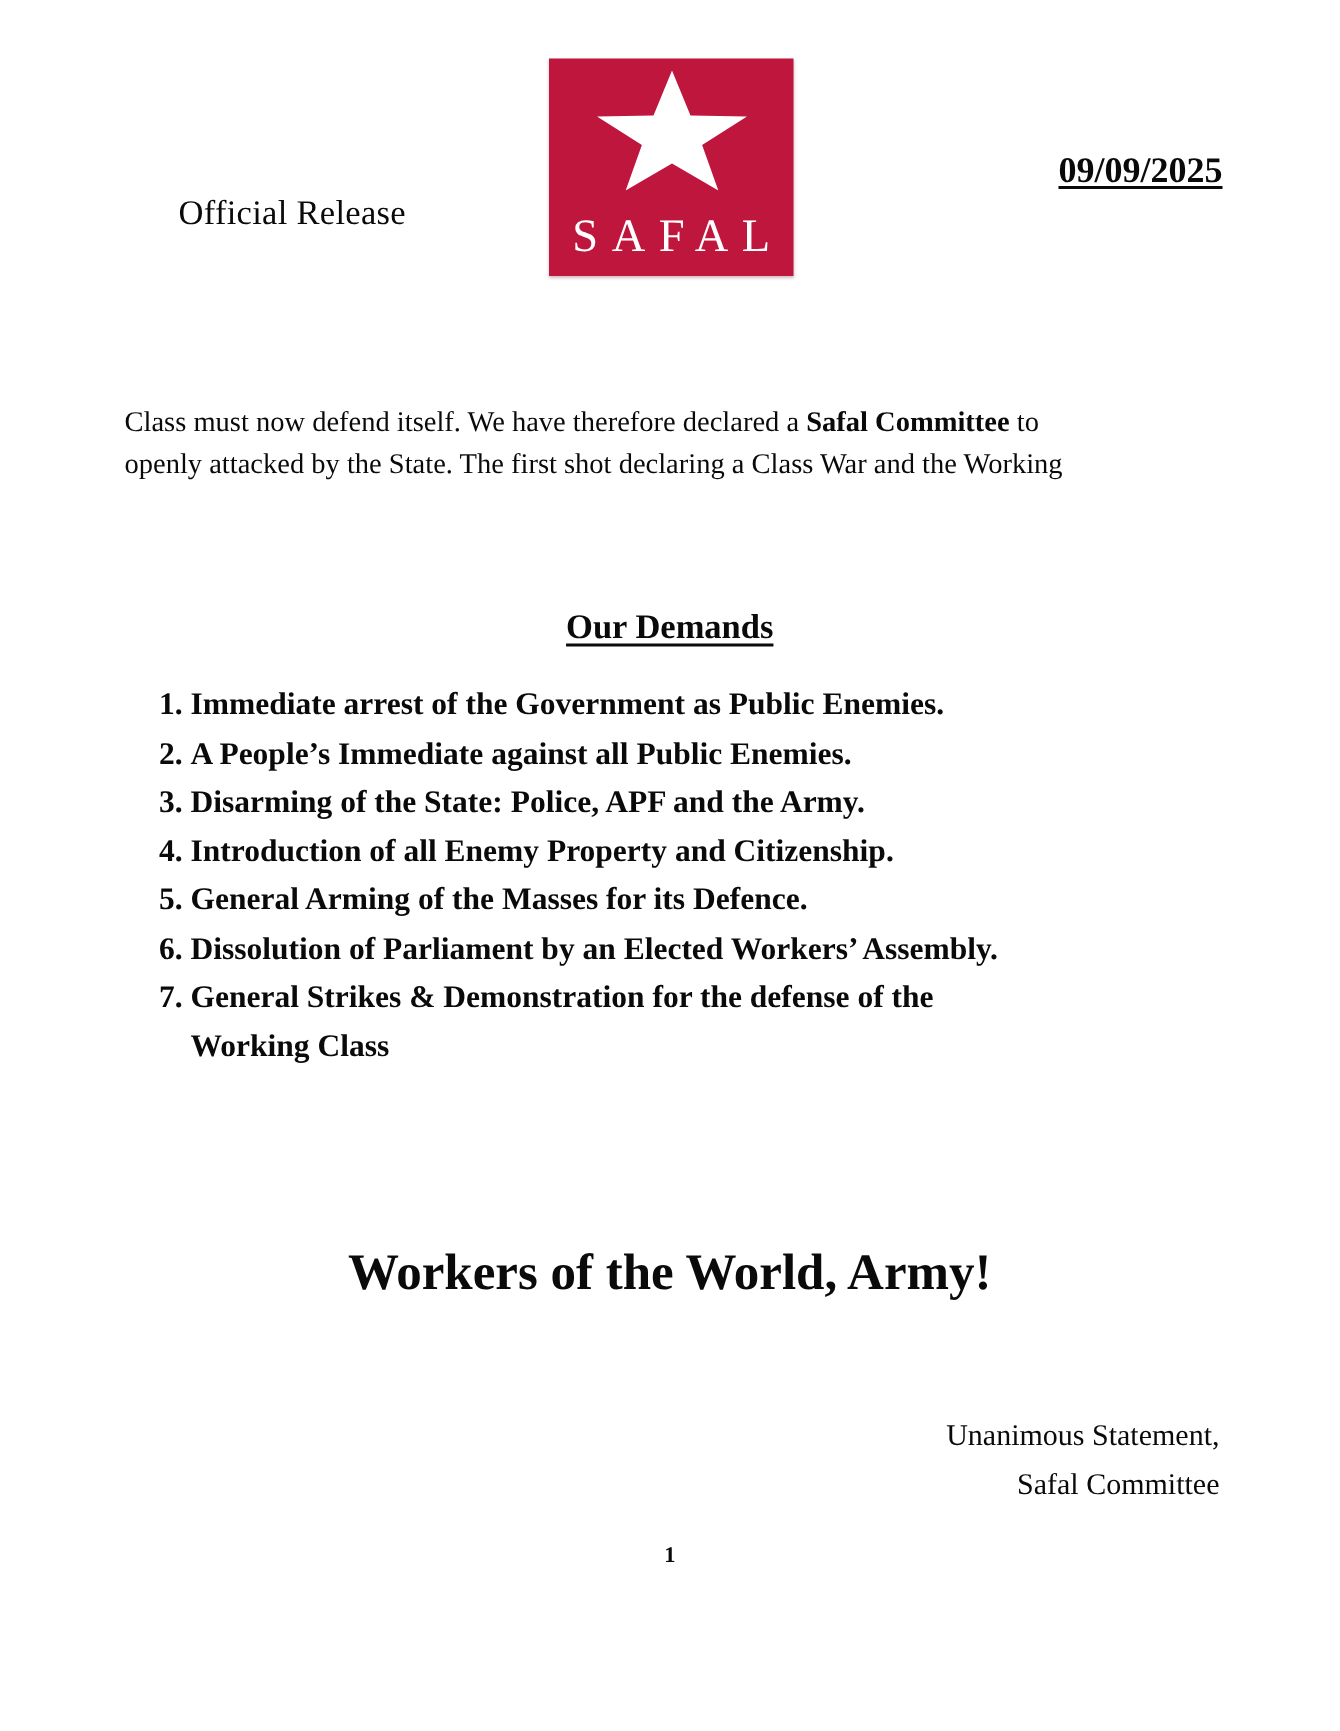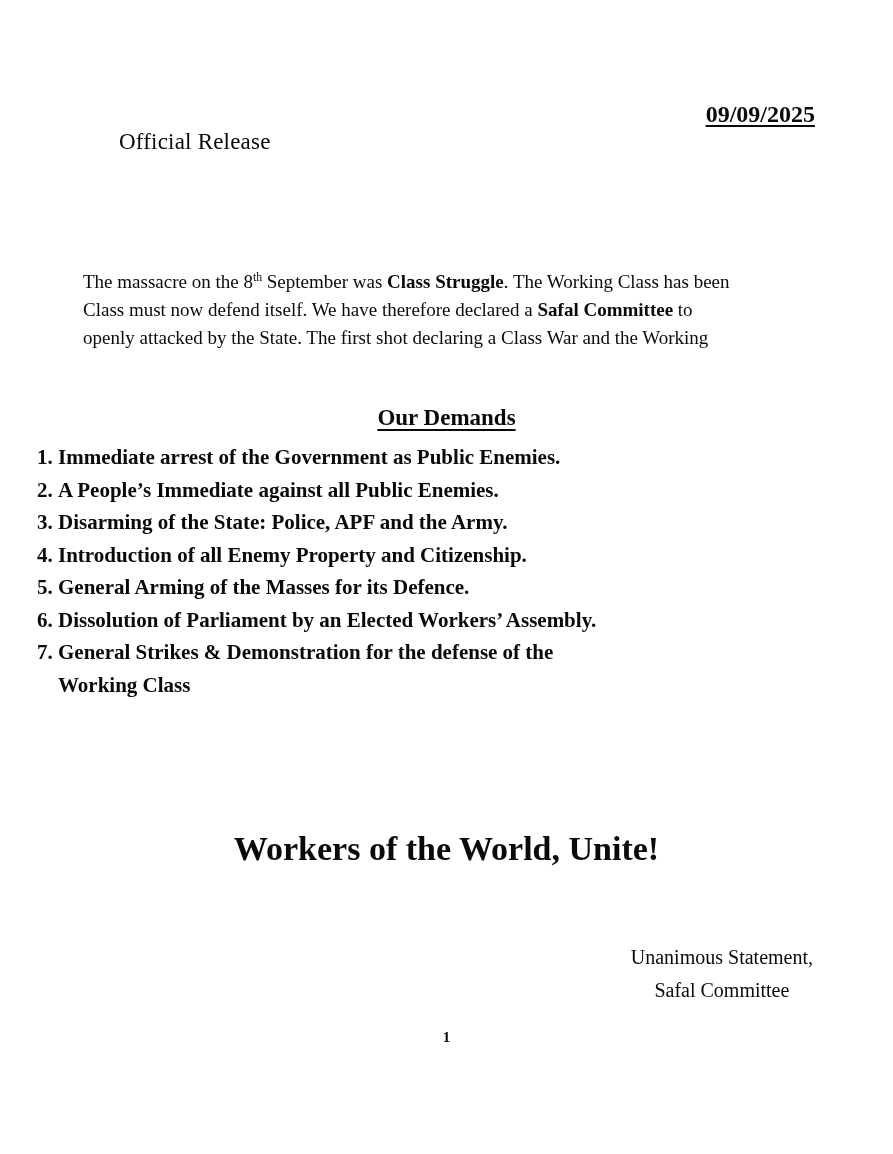--- a/index.html
+++ b/index.html
@@ -97,22 +97,22 @@
     line-height: 0;
   }
 
   
   .demands-list {
     position: absolute;
     left: 0;
     top: 441px;
     width: 865px;
     box-sizing: border-box;
-    margin: 0;
-    padding-left: 58px;
+    margin: 12px;
+    padding-left: 115px;
     padding-right: 60px;
     font-size: 21px;
     font-weight: bold;
     line-height: 32.5px;
   }
   .demands-list li {
     white-space: pre-line;
   }
   .demands-list li::marker {
     font-weight: bold;
@@ -127,21 +127,21 @@
     text-align: center;
     font-size: 34px;
     font-weight: bold;
   }
 
   
   .signature {
     position: absolute;
     right: 80px;
     top: 941px;
-    text-align: center;
+    text-align: right;
     font-size: 20px;
     line-height: 32.5px;
     font-family: Liberation Serif, serif;
   }
 
   
   .page-number {
     position: absolute;
     left: 0;
     right: 0;
@@ -151,46 +151,53 @@
     font-weight: bold;
   }
 </style>
 </head>
 <body>
 
 <div class="page" style="background: rgb(255, 255, 255); color: rgb(10, 10, 10);">
 
   <div class="official-release">Official Release</div>
 
+  <div class="logo" style="background: rgb(190, 22, 60);">
+    <div class="star-wrap">
+      <svg width="100" height="80" viewBox="13.9 4 72.2 68.7" preserveAspectRatio="none">
+        <polygon fill="#ffffff" points="50,4 58.9,29.7 86.1,30.3 64.5,46.7 72.3,72.7 50,57.2 27.7,72.7 35.5,46.7 13.9,30.3 41.1,29.7"></polygon>
+      </svg>
+    </div>
+    <div class="logo-text">SAFAL</div>
+  </div>
 
   <div class="doc-date">09/09/2025</div>
 
 
   <div class="intro-paragraph">
-      <div><span>The massacre on the 8</span><sup>th</sup><span> September was </span><span class="b">Class Struggle</span><span>. The Working Class has been</span></div>
       <div><span>Class must now defend itself. We have therefore declared a </span><span class="b">Safal Committee</span><span> to</span></div>
       <div><span>openly attacked by the State. The first shot declaring a Class War and the Working</span></div>
     </div>
 
   <div class="section-heading heading-demands">
     <span class="u">Our Demands</span>
   </div>
 
   <ol class="demands-list">
       <li>Immediate arrest of the Government as Public Enemies.</li>
       <li>A People’s Immediate against all Public Enemies.</li>
       <li>Disarming of the State: Police, APF and the Army.</li>
       <li>Introduction of all Enemy Property and Citizenship.</li>
       <li>General Arming of the Masses for its Defence.</li>
       <li>Dissolution of Parliament by an Elected Workers’ Assembly.</li>
       <li>General Strikes &amp; Demonstration for the defense of the
 Working Class</li>
     </ol>
 
-  <div class="slogan">Workers of the World, Unite!</div>
+  <div class="slogan">Workers of the World, Army!</div>
 
   <div class="signature">
     <div>Unanimous Statement,</div>
     <div>Safal Committee</div>
   </div>
 
   <div class="page-number">1</div>
 
 </div>
 

